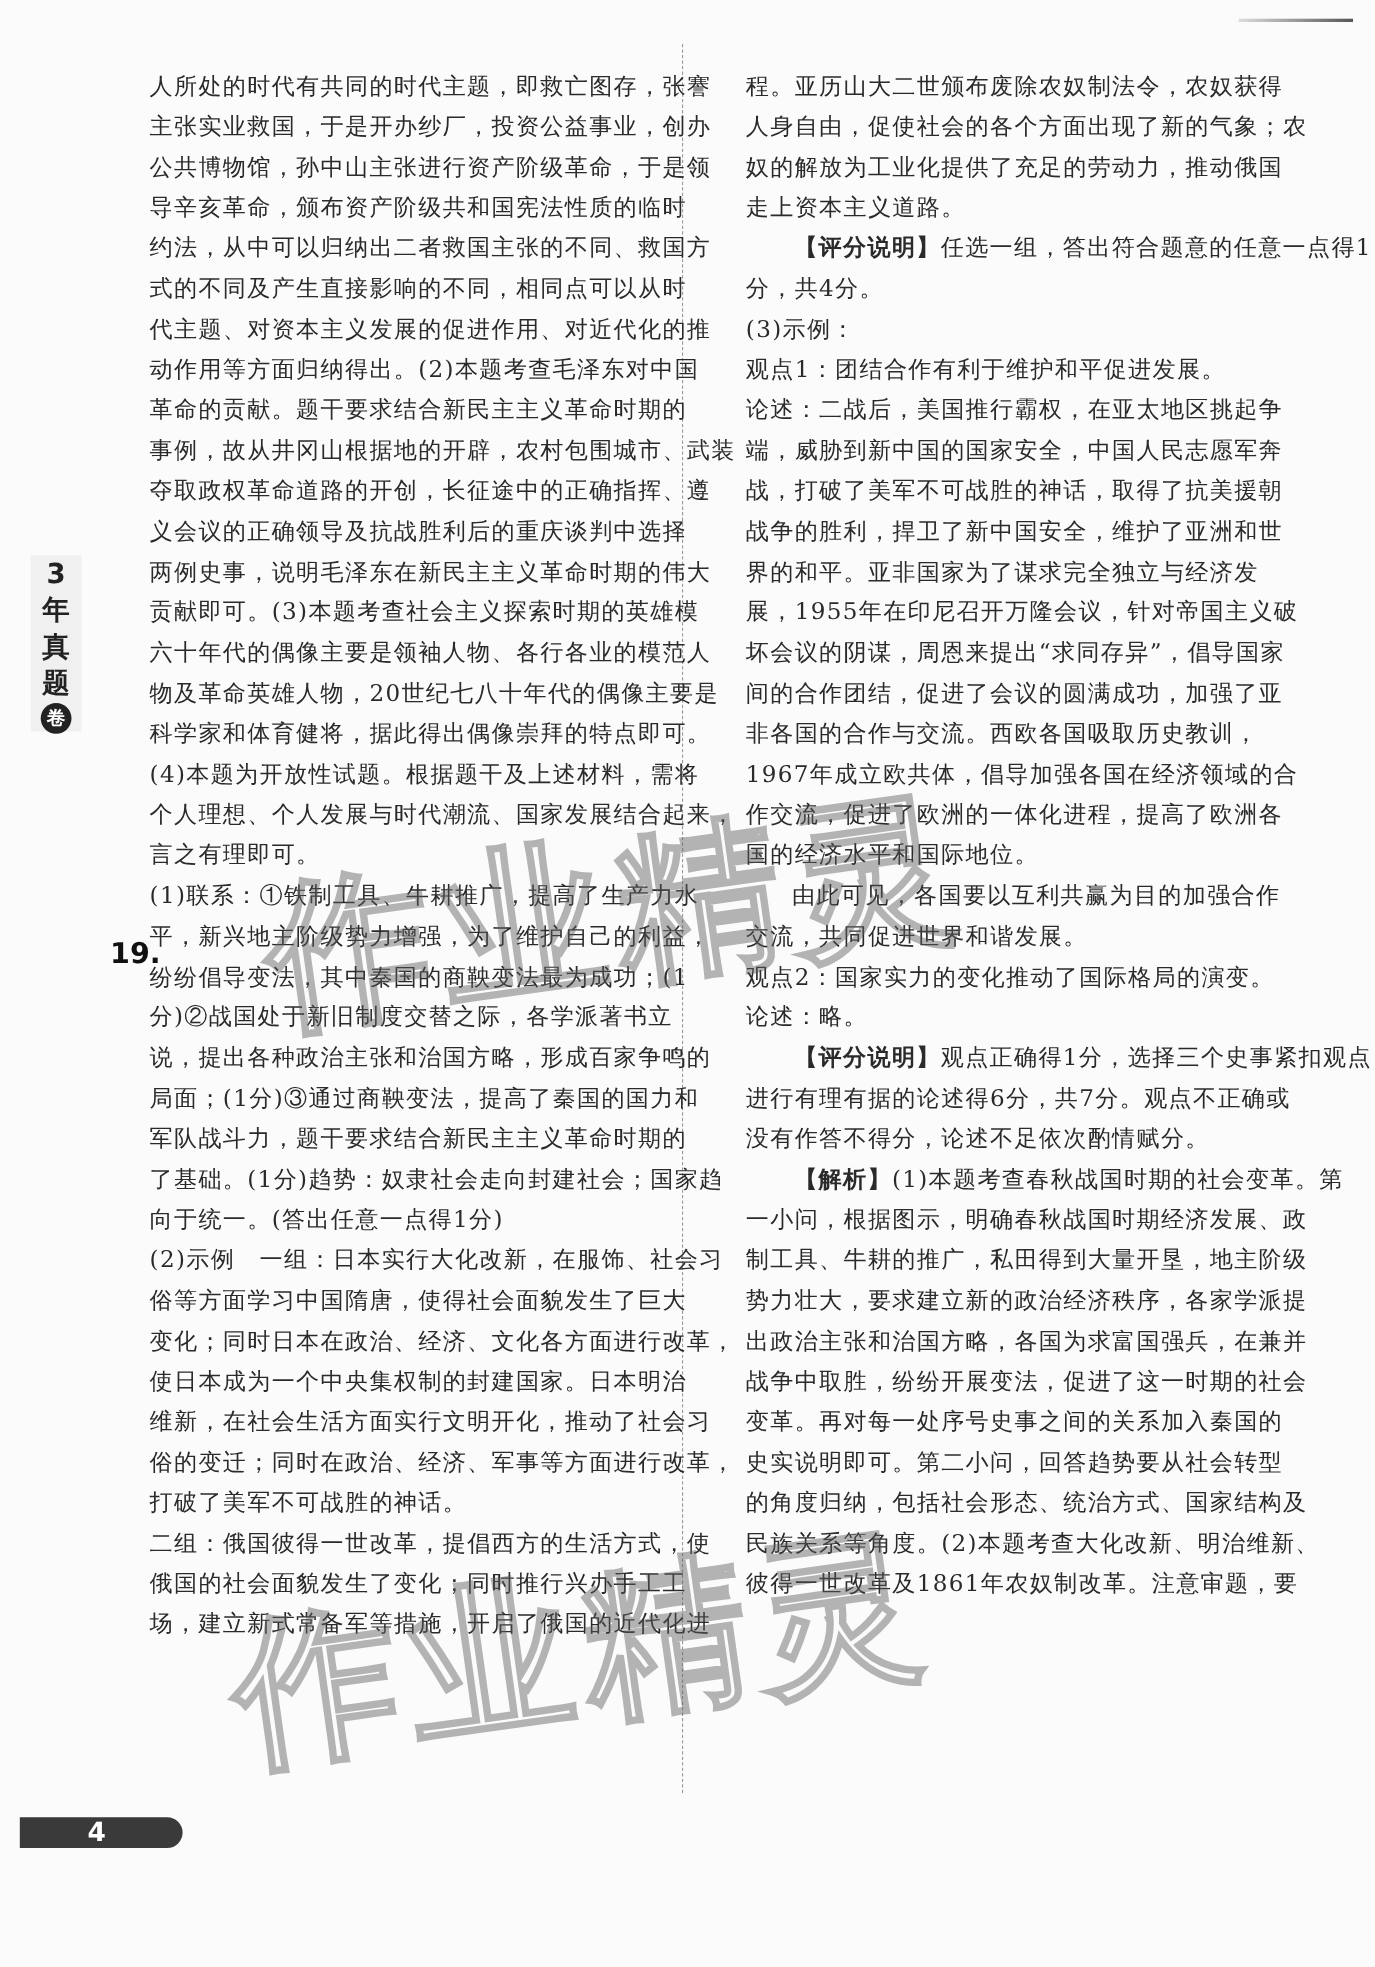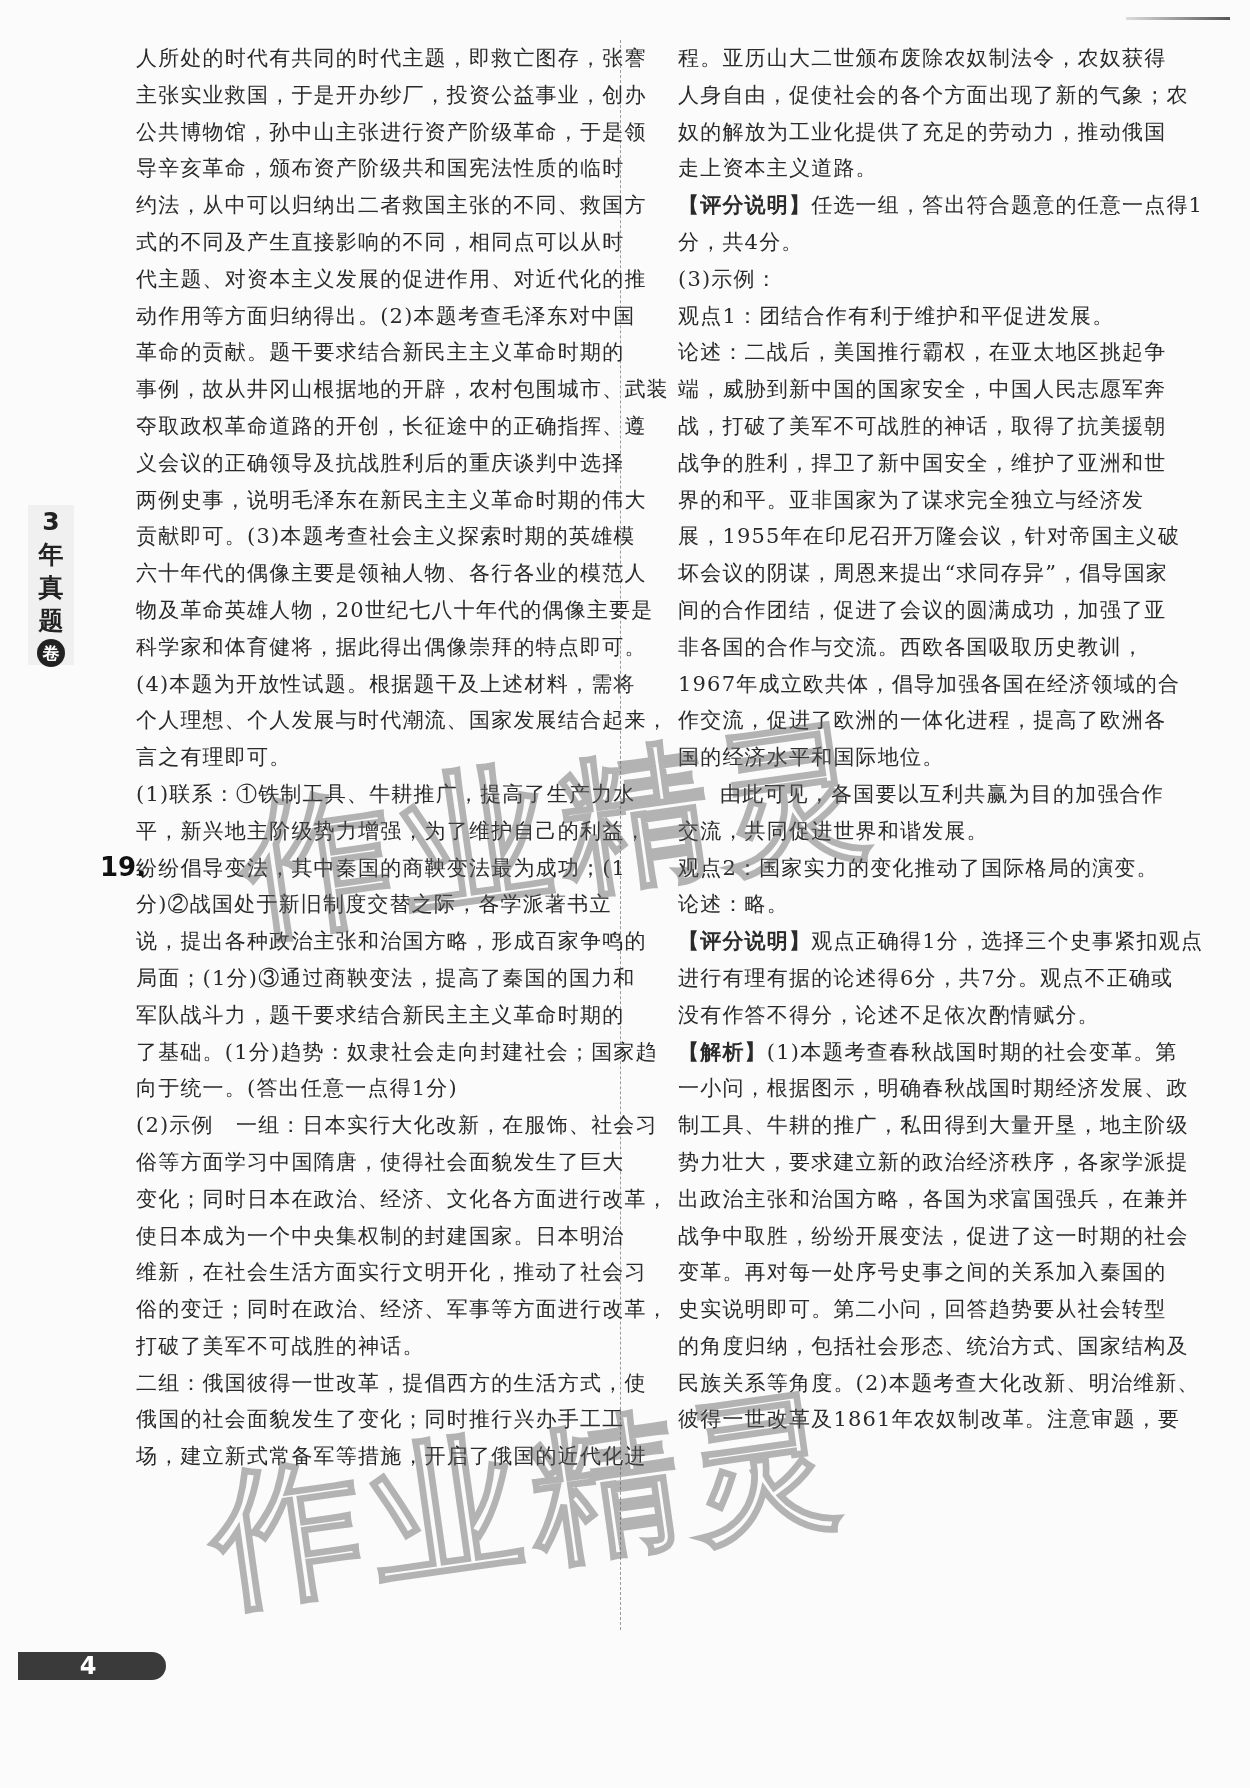--- a/index.html
+++ b/index.html
@@ -7,36 +7,36 @@
       width: 1250px; height: 1788px; position: relative; overflow: hidden;
       background: #fbfbfb;
       font-family: "DejaVu Serif", "Liberation Serif", serif;
       color: #2a2a2a;
     }
     .top-rule {
       position: absolute; top: 17px; left: 1126px; width: 104px; height: 3px;
       background: linear-gradient(to right, #ddd, #555);
     }
     .col {
-      position: absolute; top: 40px;
+      position: absolute; top: 60px;
       font-size: 21px; line-height: 36.8px; letter-spacing: 1.2px;
     }
     .col-left { left: 136px; width: 482px; }
     .col-right { left: 678px; width: 485px; }
     .col p { margin: 0; text-align: justify; text-align-last: left; }
     .line { display: block; white-space: nowrap; }
     .divider {
       position: absolute; left: 620px; top: 40px; width: 0; height: 1590px;
       border-left: 1.5px dashed #999;
     }
     .qnum {
       position: absolute; left: 100px; font-family: "DejaVu Sans", "Liberation Sans", sans-serif;
       font-weight: bold; font-size: 26px; color: #111;
     }
-    .bracket-label { font-family: "DejaVu Sans", "Liberation Sans", sans-serif; font-weight: bold; }
+    .bracket-label { font-family: "DejaVu Sans", "Liberation Sans", sans-serif; font-weight: bold; margin-left: 44px; }
     .indent { padding-left: 42px; }
     .side-tab {
       position: absolute; left: 28px; top: 505px; width: 46px; height: 160px;
       background: #f0f0f0;
       display: flex; flex-direction: column; align-items: center; justify-content: flex-start;
       font-family: "DejaVu Sans", "Liberation Sans", sans-serif; font-weight: bold;
       font-size: 25px; color: #222; line-height: 33px;
     }
     .side-tab .juan {
       display: inline-flex; width: 28px; height: 28px; border-radius: 50%;

